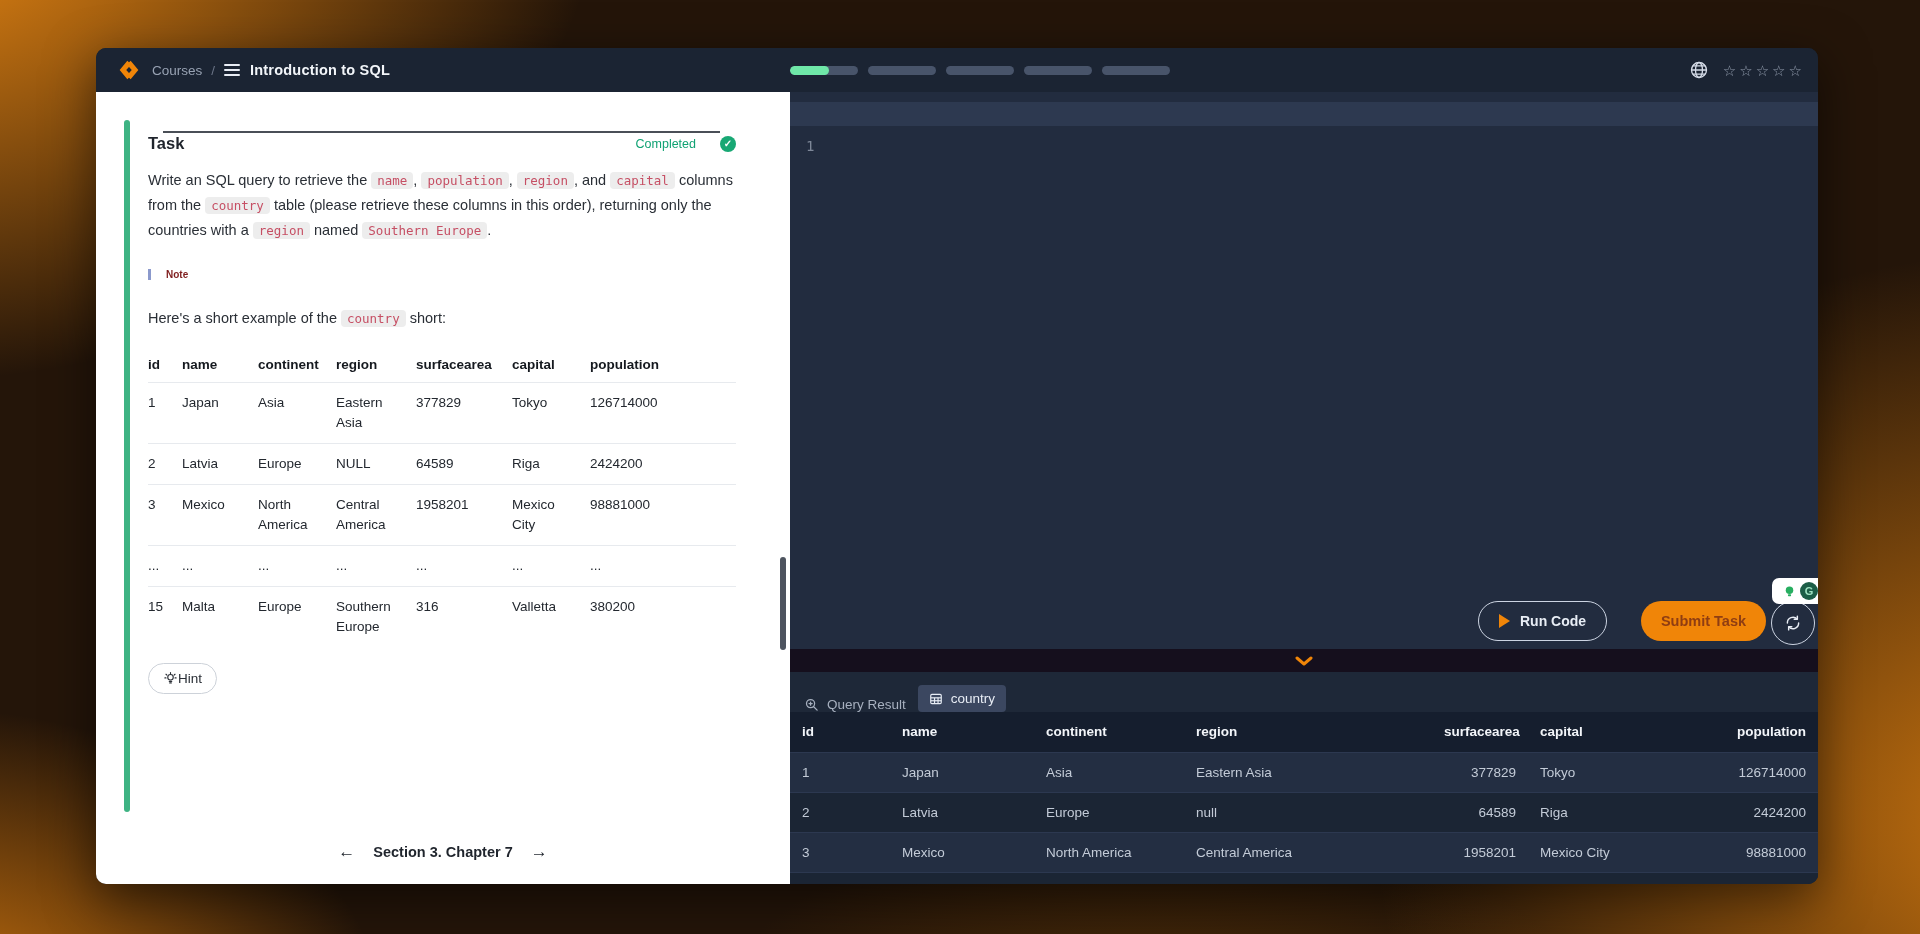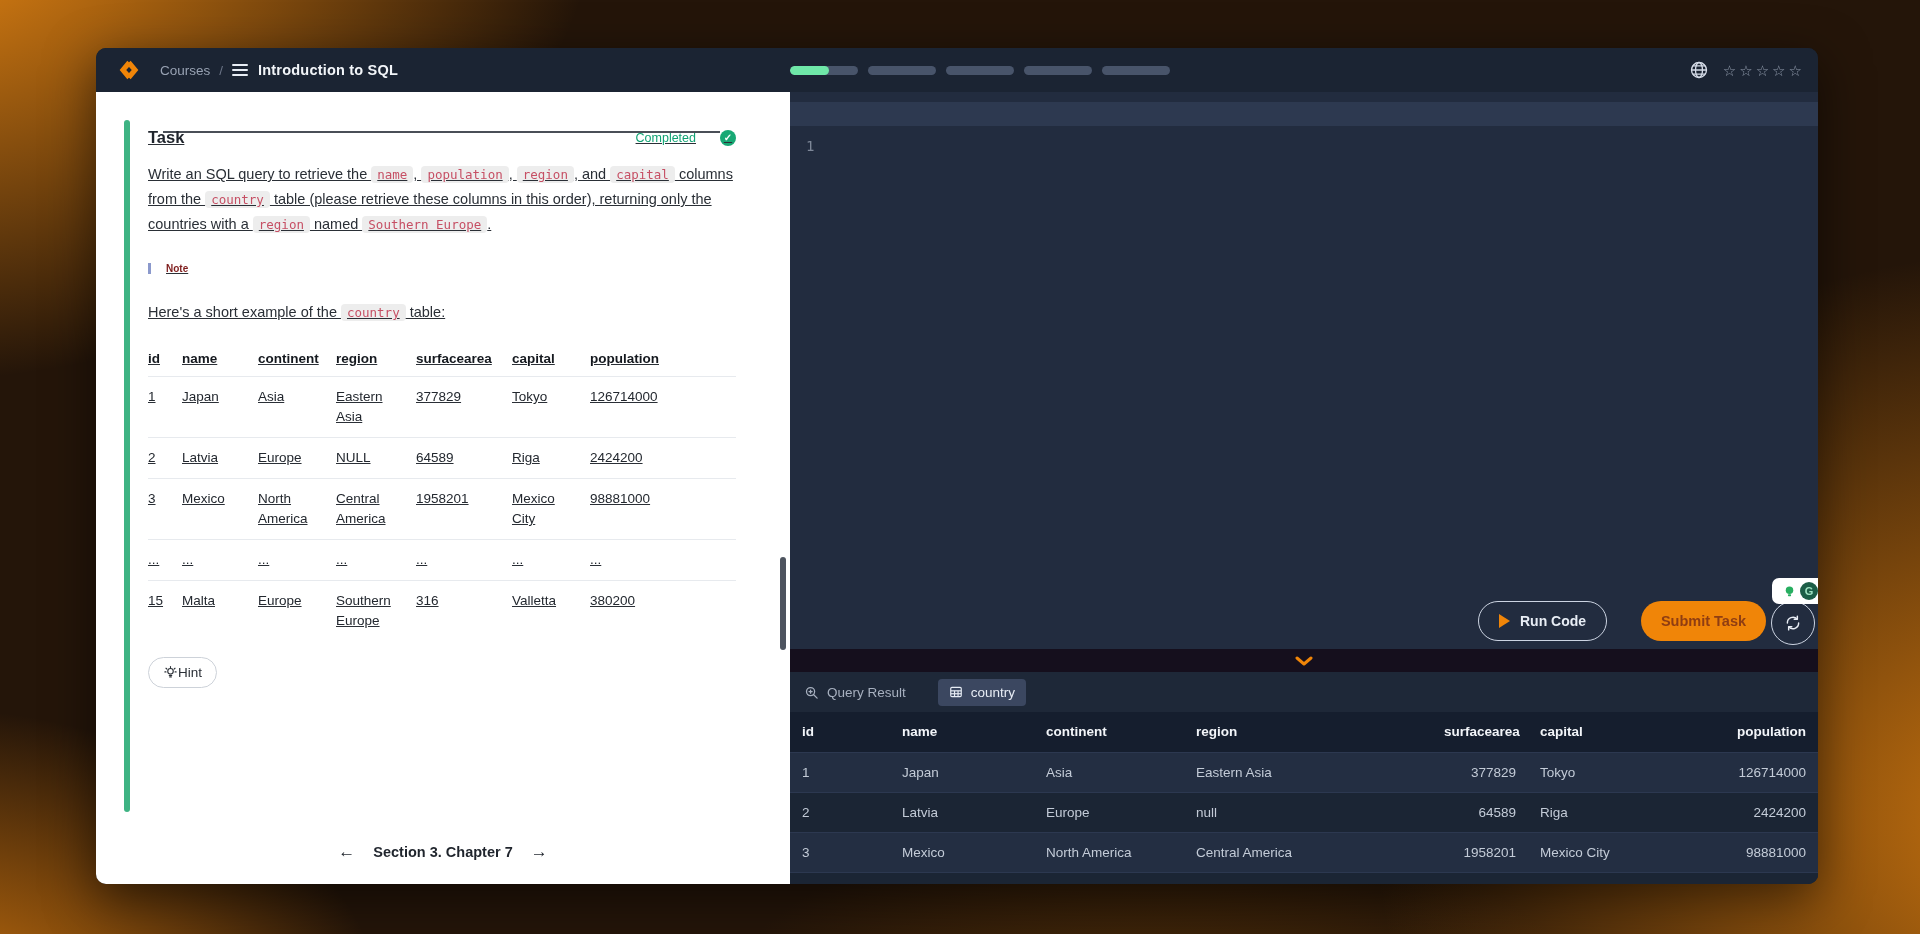--- a/index.html
+++ b/index.html
@@ -15,39 +15,39 @@
       #241509;
   }
   .window {
     position:absolute; left:96px; top:48px; width:1722px; height:836px;
     border-radius:10px; overflow:hidden; box-shadow:0 14px 50px rgba(0,0,0,.55);
     background:#1b2433;
   }
   
   .topbar { position:relative; height:44px; background:#1b2433; display:flex; align-items:center; }
   .logo { margin-left:22px; display:flex; }
-  .crumb { margin-left:20px; color:#98a2b3; font-size:13.5px; cursor:pointer; }
+  .crumb { margin-left:12px; color:#98a2b3; font-size:13.5px; cursor:pointer; }
   .crumb-sep { margin:0 9px; color:#6b7487; font-size:13.5px; }
   .burger { display:flex; flex-direction:column; gap:3px; margin-right:10px; cursor:pointer; }
   .burger i { display:block; width:16px; height:2px; background:#e8edf5; border-radius:1px; }
   .course-title { color:#f2f5f9; font-size:14.5px; font-weight:700; letter-spacing:.2px; }
   .progress-group { position:absolute; left:694px; top:18px; display:flex; gap:10px; }
   .pseg { width:68px; height:9px; border-radius:5px; background:#48546a; overflow:hidden; }
   .pseg .fill { display:block; height:100%; background:#6fe7a8; border-radius:5px; }
   .topbar-right { position:absolute; right:16px; top:0; height:44px; display:flex; align-items:center; gap:14px; }
   .stars { display:flex; gap:3px; color:#8f99aa; font-size:15px; }
   .stars span { cursor:pointer; line-height:1; }
   
   .main { display:flex; height:792px; }
   
   .left-panel { position:relative; width:694px; background:#ffffff; overflow:hidden; }
   .remnant-line { position:absolute; top:39px; left:67px; width:557px; height:2px; background:#4a4f57; }
   .green-track { position:absolute; left:28px; top:28px; width:6px; height:692px; border-radius:3px; background:#3eb383; }
   .panel-scrollthumb { position:absolute; right:4px; top:465px; width:6px; height:93px; border-radius:3px; background:#4e545f; cursor:pointer; }
-  .task-content { position:absolute; left:52px; top:36px; width:588px; color:#2a2f36;text-decoration:underline; }
+  .task-content { position:absolute; left:52px; top:42px; width:588px; color:#2a2f36; }
   .task-header { display:flex; justify-content:space-between; align-items:center; }
   .task-title { font-size:16.5px; font-weight:700; color:#1f242c; }
   .status { display:flex; align-items:center; gap:24px; }
   .status-label { color:#10a273; font-size:12.5px; }
   .check-circle { width:16px; height:16px; border-radius:50%; background:#18a874; color:#fff; font-size:10px;
     display:flex; align-items:center; justify-content:center; font-weight:700; }
   .para { margin-top:15px; font-size:14.5px; line-height:25px; }
   .code-chip { font-family:"DejaVu Sans Mono", monospace; font-size:12.5px; color:#c64f64; background:#ededed;
     border-radius:4px; padding:1px 6px; white-space:nowrap; }
   .note { margin-top:26px; border-left:3px solid #8b99cc; padding-left:15px; }
@@ -79,21 +79,21 @@
     border:1.5px solid #ccd4e2; background:transparent; display:flex; align-items:center; justify-content:center; cursor:pointer; }
   .ext-pill { position:absolute; top:486px; left:982px; width:56px; height:26px; background:#fff; border-radius:7px;
     display:flex; align-items:center; justify-content:center; gap:3px; }
   .ext-g { width:18px; height:18px; border-radius:50%; background:#1c5e47; color:#9fe3c2; font-size:11px; font-weight:700;
     display:flex; align-items:center; justify-content:center; cursor:pointer; }
   .divider { position:absolute; top:557px; left:0; width:100%; height:23px; background:#150f1d; display:flex;
     align-items:center; justify-content:center; }
   .divider svg { cursor:pointer; }
   
   .results { position:absolute; top:580px; left:0; width:100%; height:212px; background:#1e2838; overflow:hidden; }
-  .tabrow { height:40px; display:flex; align-items:center; padding-left:14px; gap:32px; }
+  .tabrow { height:40px; display:flex; align-items:flex-end; padding-left:14px; gap:12px; }
   .tab-plain { display:flex; align-items:center; gap:8px; color:#a7b0bf; font-size:13.5px; cursor:pointer; }
   .tab-chip { display:flex; align-items:center; gap:8px; background:#3b4760; border-radius:4px; padding:6px 11px;
     color:#e8edf5; font-size:13.5px; cursor:pointer; }
   table.results-table { width:100%; border-collapse:collapse; table-layout:fixed; font-size:13.5px; }
   table.results-table th { height:40px; background:#151e2e; color:#f2f5f9; font-weight:700; text-align:left; padding:0 12px; }
   table.results-table td { height:40px; color:#c3cbd7; padding:0 12px; border-top:1px solid #2c3850; }
   table.results-table tbody tr:nth-child(odd)  { background:#232e42; }
   table.results-table tbody tr:nth-child(even) { background:#1b2534; }
   table.results-table .al-right { text-align:right; }
   .rt-c1{width:100px}.rt-c2{width:144px}.rt-c3{width:150px}.rt-c4{width:248px}.rt-c5{width:96px}.rt-c6{width:160px}
@@ -166,21 +166,21 @@
               <span class="check-circle">✓</span>
             </span>
           </div>
 
           <p class="para"><span>Write an SQL query to retrieve the </span><span class="code-chip">name</span><span>, </span><span class="code-chip">population</span><span>, </span><span class="code-chip">region</span><span>, and </span><span class="code-chip">capital</span><span> columns from the </span><span class="code-chip">country</span><span> table (please retrieve these columns in this order), returning only the countries with a </span><span class="code-chip">region</span><span> named </span><span class="code-chip">Southern Europe</span><span>.</span></p>
 
           <div class="note">
             <div class="note-title">Note</div>
           </div>
 
-          <p class="example-intro"><span>Here's a short example of the </span><span class="code-chip">country</span><span> table:</span></p>
+          <p class="example-intro"><span>Here's a short example of the </span><span class="code-chip">country</span><span> short:</span></p>
 
           <table class="example">
             <colgroup>
               <col class="ex-c1">
                 <col class="ex-c2">
                 <col class="ex-c3">
                 <col class="ex-c4">
                 <col class="ex-c5">
                 <col class="ex-c6">
                 <col>

